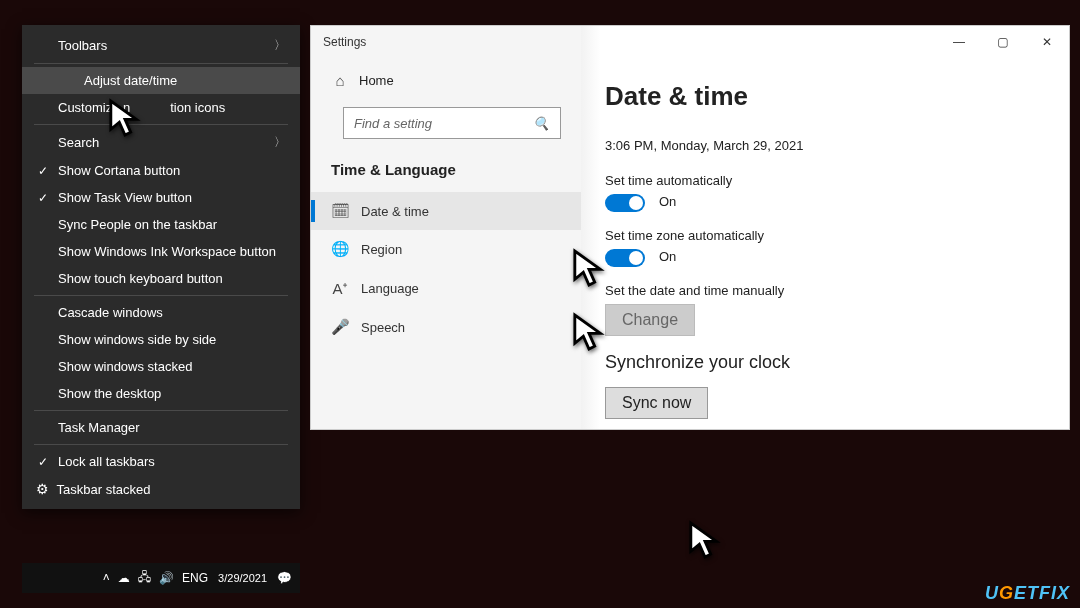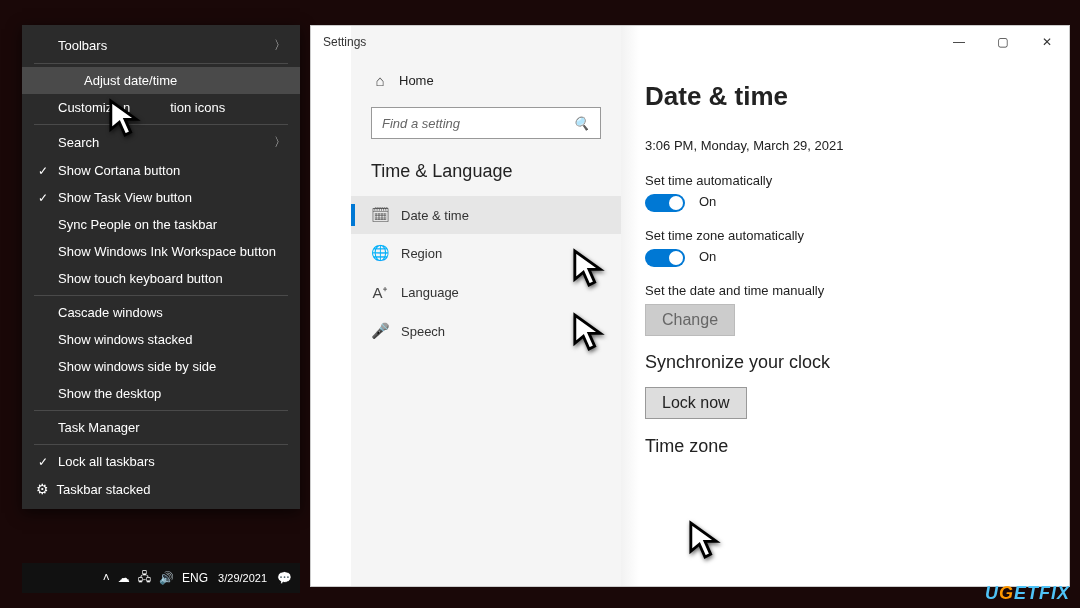--- a/index.html
+++ b/index.html
@@ -27,32 +27,32 @@
     position: absolute; left: 22px; bottom: 15px; width: 278px; height: 30px;
     background: #111; color: #fff; display: flex; align-items: center;
     justify-content: flex-end; padding: 0 8px; font-size: 11px; gap: 10px;
   }
   .taskbar .tray { display: flex; align-items: center; gap: 8px; }
   .taskbar .clock { text-align: right; line-height: 1.15; }
   .tray-icon { font-size: 12px; }
 
   
   .settings {
-    position: absolute; left: 310px; top: 25px; width: 760px; height: 562px;
-    background: #fff; display: flex; border: 1px solid #ccc; overflow: hidden; padding-left: 40px;
+    position: absolute; left: 310px; top: 25px; width: 760px; height: 405px;
+    background: #fff; display: flex; border: 1px solid #ccc; overflow: hidden;
   }
   .sidebar { width: 270px; background: #f5f5f5; padding: 10px 0 0 0; font-size: 13px; color: #222; display: flex; flex-direction: column; }
   .titlebar { position: absolute; top: 0; right: 0; width: 760px; height: 32px; display: flex; align-items: center; }
   .titlebar .title { padding-left: 14px; font-size: 12px; color: #333; }
   .winbtns { margin-left: auto; display: flex; }
   .winbtn { width: 44px; height: 32px; display: flex; align-items: center; justify-content: center; font-size: 12px; color: #333; }
   .sidebar-inner { padding-top: 28px; }
   .home { display: flex; align-items: center; gap: 10px; padding: 8px 20px; }
-  .searchbox { margin: 10px 20px 16px 20px; border: 1px solid #999; height: 32px; display: flex; align-items: center; padding: 0 10px; color: #666; font-size: 13px; font-style: italic; background: #fff; justify-content: space-between; }
-  .section-title { font-weight: 400; font-size: 18px; padding: 6px 20px 14px 20px; }
+  .searchbox { margin: 10px 20px 16px 32px; border: 1px solid #999; height: 32px; display: flex; align-items: center; padding: 0 10px; color: #666; font-size: 13px; font-style: italic; background: #fff; justify-content: space-between; }
+  .section-title { font-weight: 700; font-size: 15px; padding: 6px 20px 14px 20px; }
   .nav-item { display: flex; align-items: center; gap: 12px; padding: 10px 20px; color: #333; position: relative; }
   .nav-item.sel { background: #e6e6e6; }
   .nav-item.sel::before { content: ""; position: absolute; left: 0; top: 8px; bottom: 8px; width: 4px; background: #0078d4; }
   .nav-icon { width: 18px; text-align: center; font-size: 15px; color: #444; }
 
   .main {
     flex: 1; padding: 55px 24px 20px 24px; overflow-y: auto;
     background: linear-gradient(90deg, #f2f2f2 0%, #ffffff 4%);
     font-size: 13px; color: #222;
   }
@@ -155,27 +155,27 @@
   <hr>
   <div class="ctx-item">
     <span class="label">
         <span class="ctx-check"></span>
         <span>Cascade windows</span>
       </span>
   </div>
   <div class="ctx-item">
     <span class="label">
         <span class="ctx-check"></span>
+        <span>Show windows side by side</span>
+      </span>
+  </div>
+  <div class="ctx-item">
+    <span class="label">
+        <span class="ctx-check"></span>
         <span>Show windows stacked</span>
-      </span>
-  </div>
-  <div class="ctx-item">
-    <span class="label">
-        <span class="ctx-check"></span>
-        <span>Show windows side by side</span>
       </span>
   </div>
   <div class="ctx-item">
     <span class="label">
         <span class="ctx-check"></span>
         <span>Show the desktop</span>
       </span>
   </div>
   <hr>
   <div class="ctx-item">
@@ -276,21 +276,21 @@
       </div>
     </div>
 
     <div class="setting">
       <div class="setting-label">Set the date and time manually</div>
       <div class="btn">Change</div>
     </div>
 
     <div class="sync-section">
       <h2>Synchronize your clock</h2>
-      <div class="btn enabled">Lock now</div>
+      <div class="btn enabled">Sync now</div>
     </div>
 
     <h2 style="margin-top:17px;">Time zone</h2>
   </div>
 </div>
 
 <div class="cursor" style="left:108px; top:98px;">
   <svg viewBox="0 0 24 28">
       <path d="M2 2 L2 22 L8 17 L12 26 L16 24 L12 15 L20 15 Z" fill="#fff" stroke="#000" stroke-width="2"></path>
     </svg>

